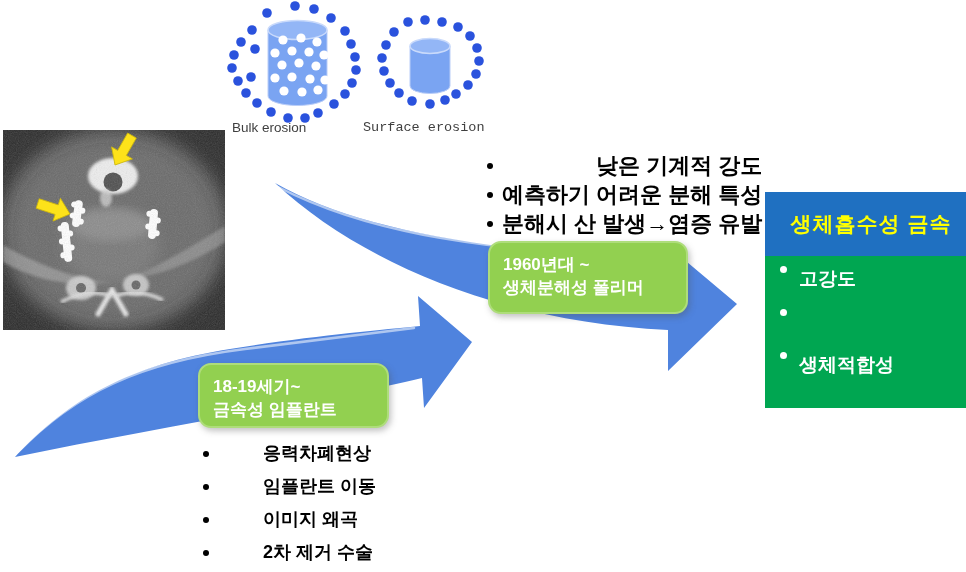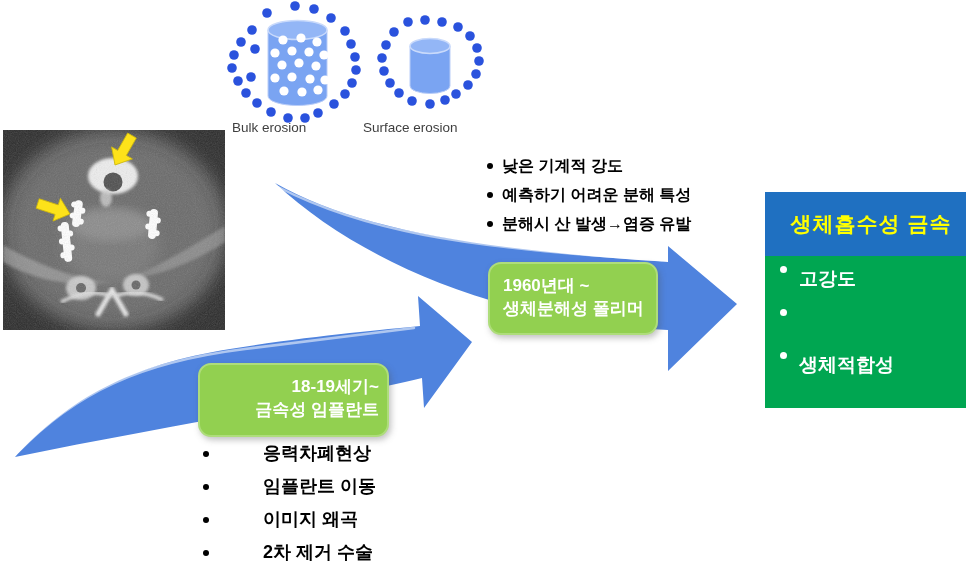--- a/index.html
+++ b/index.html
@@ -2,37 +2,37 @@
 <html><head>
 <meta charset="utf-8">
 <style>
   html,body{margin:0;padding:0;background:#ffffff;}
   body{font-family:"Liberation Sans","DejaVu Sans",sans-serif;}
   .canvas{position:relative;width:966px;height:572px;background:#fff;overflow:hidden;}
   svg.bg{position:absolute;left:0;top:0;width:966px;height:572px;}
 
   .erosion-label{position:absolute;width:140px;text-align:left;font-size:13.5px;color:#3f3f3f;}
   .erosion-label.bulk{left:232px;top:120px;}
-  .erosion-label.surface{left:363px;top:120px;}
+  .erosion-label.surface{left:363px;top:120px;font-family:Liberation Mono, monospace;}
 
   ul.bullets{list-style:none;margin:0;padding:0;position:absolute;}
   ul.bullets li{display:flex;align-items:flex-start;font-weight:bold;color:#000;}
   .bdot{flex:0 0 auto;width:6px;height:6px;border-radius:50%;background:#000;margin-right:9px;}
   ul.bullets.mid{left:487px;top:151px;}
-  ul.bullets.mid li{font-size:16px;line-height:29px;}
+  ul.bullets.mid li{font-size:22px;line-height:29px;justify-content:space-between;}
   ul.bullets.mid .bdot{margin-top:12px;}
   ul.bullets.low{left:203px;top:437px;}
   ul.bullets.low li{font-size:18px;line-height:33px;gap:45px;}
   ul.bullets.low .bdot{margin-top:14px;}
 
   .callout{position:absolute;background:#92d050;border:2px solid #aedd7b;border-radius:13px;
            box-shadow:2px 3px 6px rgba(80,80,80,.35);color:#fff;font-weight:bold;
            font-size:17px;line-height:23px;padding:10px 8px 0 13px;box-sizing:border-box;}
-  .callout.polymer{left:488px;top:241px;width:170px;height:73px;margin-top:21px;}
-  .callout.metal{left:198px;top:363px;width:191px;height:74px;text-align:right;}
+  .callout.polymer{left:488px;top:241px;width:200px;height:73px;}
+  .callout.metal{left:198px;top:363px;width:191px;height:65px;}
 
   .result{position:absolute;left:765px;top:192px;width:212px;height:206px;}
   .result-header{height:64px;background:#1f70c1;color:#ffff00;font-weight:bold;font-size:21px;
                  display:flex;align-items:center;justify-content:center;letter-spacing:1px;}
   .result-body{height:142px;background:#00a651;padding:10px 0 0 15px;box-sizing:content-box;}
   .rline{display:flex;align-items:flex-start;color:#fff;font-weight:bold;font-size:19px;height:43px;}
   .rdot{width:7px;height:7px;border-radius:50%;background:#fff;margin-right:12px;}
 
   .pdot{fill:#2a52dd;}
   .cyl-body{fill:#7aa4f2;stroke:#b9cdf8;stroke-width:1;}

